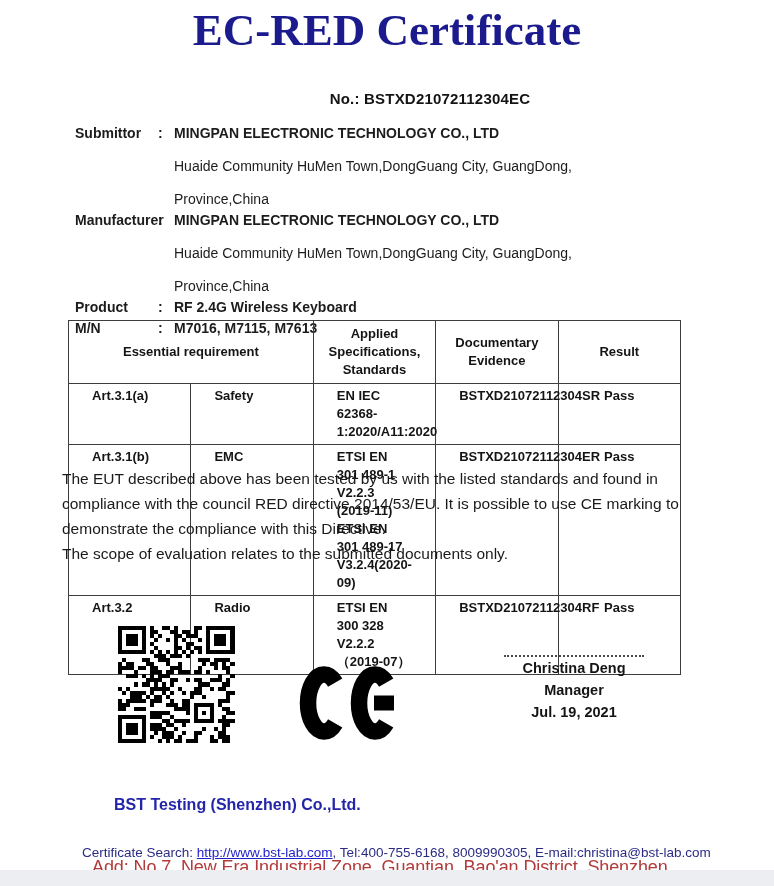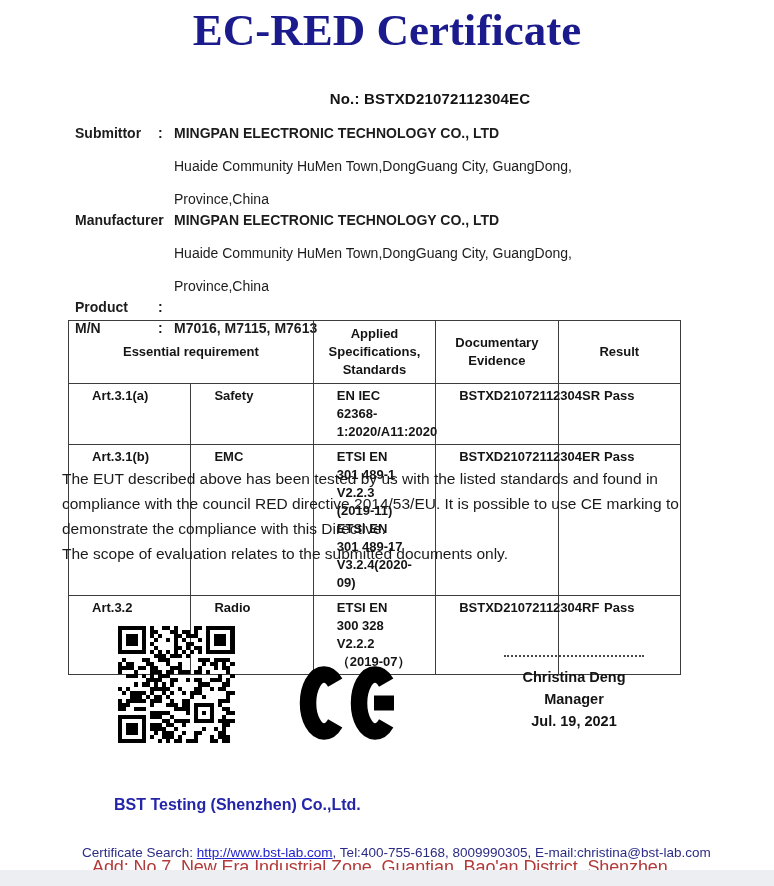--- a/index.html
+++ b/index.html
@@ -57,21 +57,21 @@
   }
   
   .qr{top:626px;left:115px;width:122px;height:117px;}
   .qr svg{width:100%;height:100%;shape-rendering:crispEdges;}
   
   .ce{top:665px;left:298px;width:100px;height:77px;}
   
   .sig{top:655px;left:490px;width:168px;text-align:center;}
   .sig-rule{border-top:2px dotted #4a4a4a;width:140px;margin:0 auto;}
   .sig-line{font-size:14.5px;font-weight:bold;line-height:22px;color:#141414;}
-  .sig-name{margin-top:9px;}
+  .sig-name{}
   
   .f-company{top:796px;left:82px;font-size:16px;font-weight:bold;color:var(--footer-blue);margin-left:32px;}
   .f-address{top:824px;left:92px;font-size:18px;color:var(--footer-red);letter-spacing:-0.1px;margin-top:33px;}
   .f-cert{top:845px;left:82px;font-size:13.5px;color:var(--footer-navy);}
   .f-link{color:var(--link-blue);text-decoration:underline;cursor:pointer;}
   .bottom-bar{top:870px;left:0;width:774px;height:16px;background:var(--bottom-bar);}
 </style>
 </head>
 <body>
 
@@ -89,20 +89,21 @@
   <div class="info-row">
     <span class="info-label">Manufacturer</span>
     <span class="info-colon">:</span>
     <span class="info-value">MINGPAN ELECTRONIC TECHNOLOGY CO., LTD</span>
   </div>
   <div class="info-addr">Huaide Community HuMen Town,DongGuang City, GuangDong,</div>
   <div class="info-addr">Province,China</div>
   <div class="info-row">
     <span class="info-label">Product</span>
     <span class="info-colon">:</span>
+    <span class="info-value">RF 2.4G Wireless Keyboard</span>
   </div>
   <div class="info-row">
     <span class="info-label">M/N</span>
     <span class="info-colon">:</span>
 
     <span class="info-value">M7016, M7115, M7613</span>
   </div>
 </div>
 
 <table class="req">

